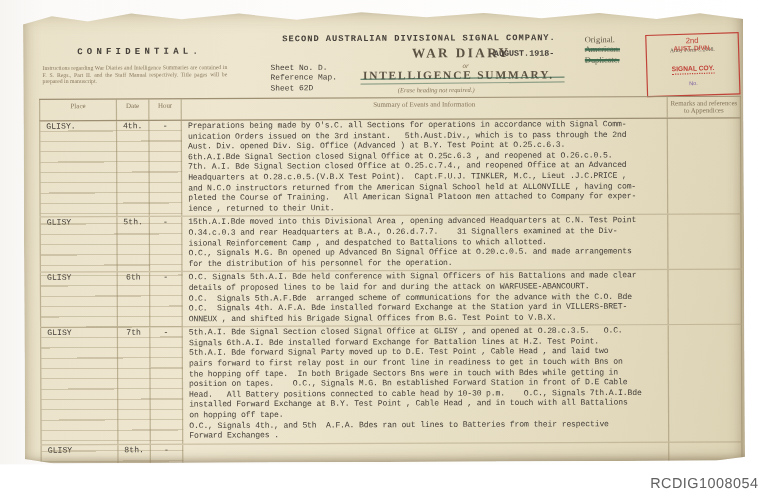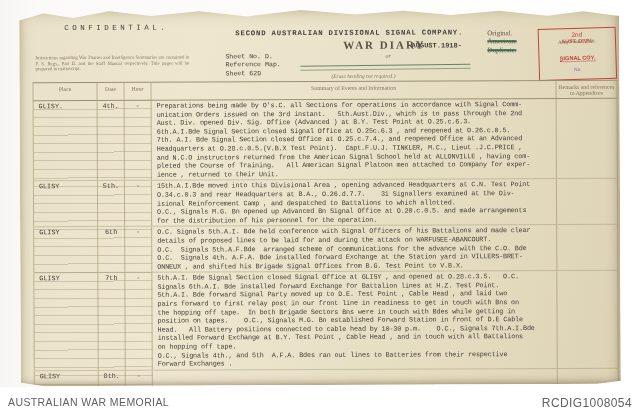--- a/index.html
+++ b/index.html
@@ -15,21 +15,21 @@
     clip-path:polygon(0% 3.2%,4% 1.4%,9% 2.6%,15% 0.9%,22% 2.2%,30% 1%,38% 2.4%,47% 0.8%,56% 2%,64% 1.1%,72% 2.3%,80% 1.2%,88% 2.6%,94% 1.4%,100% 2.7%,100% 99.2%,96% 100%,4% 100%,0% 99%);
     box-shadow:0 2px 6px rgba(0,0,0,.3),
       inset 0 -7px 9px -6px rgba(80,60,30,.5),
       inset -9px 0 12px -8px rgba(90,70,40,.4),
       inset 9px 0 12px -8px rgba(120,100,60,.35),
       inset 0 12px 16px -11px rgba(120,100,60,.55);
   }
   .typed{font-family:"Liberation Mono","DejaVu Sans Mono",monospace;color:#45403a;}
   .printed{color:#84745a;}
   .abs{position:absolute;}
-  .confidential{left:45px;top:16px;font-size:7.5px;letter-spacing:3.5px;font-weight:normal;}
+  .confidential{left:45px;top:32px;font-size:7.5px;letter-spacing:3.5px;font-weight:bold;}
   .instructions{left:16px;top:47px;width:154px;font-size:4.8px;line-height:5.6px;text-align:justify;color:#8a7a60;}
   .sheetblock{left:206px;top:46px;font-size:6.6px;line-height:8.4px;white-space:pre-wrap;}
   .company{left:216px;top:22px;font-size:7.3px;letter-spacing:0.8px;font-weight:bold;}
   .wardiary{left:324px;top:32px;font-size:11px;font-weight:bold;letter-spacing:2px;color:#5c5243;}
   .wardates{left:388px;top:35px;font-size:7px;font-weight:bold;}
   .orlbl{left:366px;top:46px;font-size:6px;font-style:italic;color:#84745a;}
   .intel{left:283px;top:52px;font-size:9.5px;font-weight:bold;letter-spacing:1.5px;color:#5c5243;}
   .intel-strike{left:281px;top:58px;width:170px;height:3px;border-top:1.5px solid rgba(58,100,78,.75);border-bottom:1px solid rgba(58,100,78,.5);transform:rotate(-0.4deg);}
   .erase{left:312px;top:66px;font-size:5.4px;font-style:italic;color:#84745a;}
   .copies{left:468px;top:23px;font-size:7px;line-height:8.3px;color:#5c5243;font-family:Liberation Serif, serif;}
@@ -75,20 +75,21 @@
 
     <div class="abs confidential typed">CONFIDENTIAL.</div>
     <div class="abs instructions printed">Instructions regarding War Diaries and Intelligence Summaries are contained in F. S. Regs., Part II. and the Staff Manual respectively. Title pages will be prepared in manuscript.</div>
     <div class="abs sheetblock typed">Sheet No. D.
 Reference Map.
 Sheet 62D</div>
     <div class="abs company typed">SECOND AUSTRALIAN DIVISIONAL SIGNAL COMPANY.</div>
     <div class="abs wardiary">WAR DIARY</div>
     <div class="abs wardates typed">-AUGUST.1918-</div>
     <div class="abs orlbl">or</div>
+    <div class="abs intel">INTELLIGENCE SUMMARY.</div>
     <div class="abs intel-strike"></div>
     <div class="abs erase">(Erase heading not required.)</div>
 
     <div class="abs copies">
       <div>Original.</div>
       <div class="struck">American.</div>
       <div class="struck">Duplicate.</div>
     </div>
 
     <div class="abs stamp">
@@ -179,17 +180,16 @@
             <div class="imprint" style="white-space:pre-wrap;">W.B.&amp;L., London, E.C.
 Forms/C.2118/12.</div>
           </div>
           <div class="c remarks"></div>
         </div>
       </div>
     </div>
   </div>
 
   <div class="footer-bar">
-    <span class="left">AUSTRALIAN WAR MEMORIAL</span>
     <span class="right">RCDIG1008054</span>
   </div>
 
 </div>
 
 </body></html>

